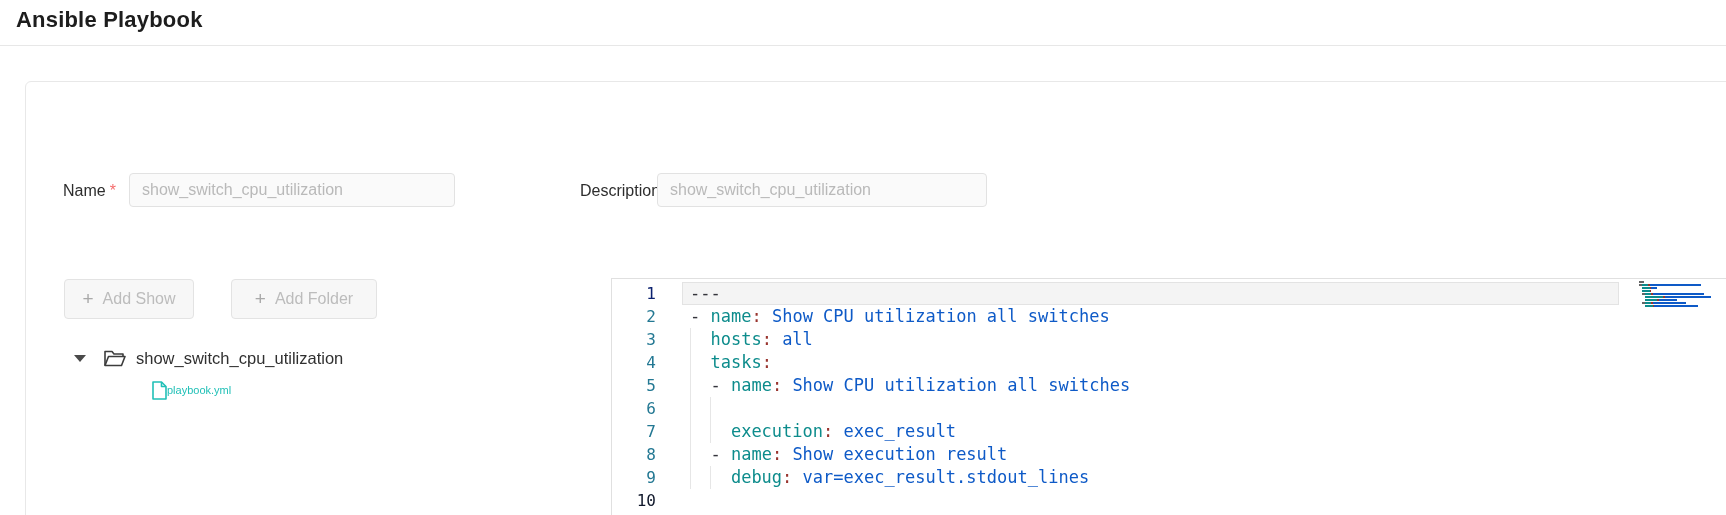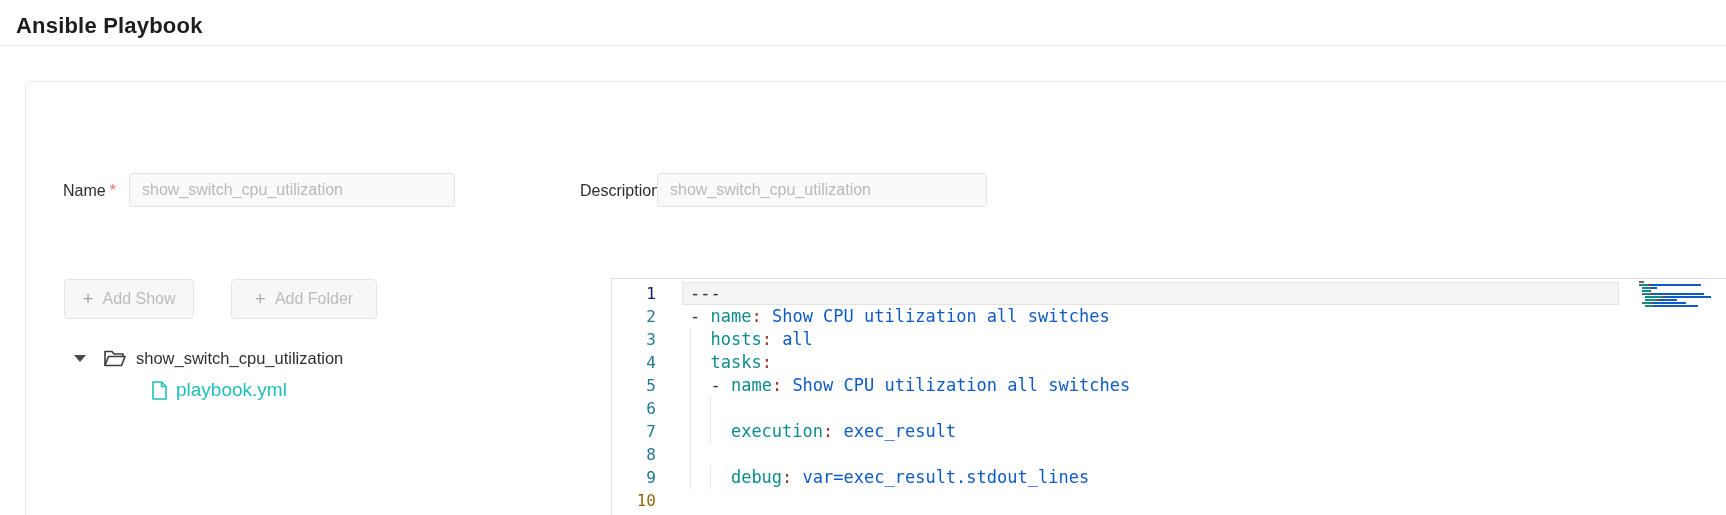--- a/index.html
+++ b/index.html
@@ -1,20 +1,20 @@
 <!DOCTYPE html>
 <html style="--accent: #21c0b7; --c-key: #0d8c8c; --c-value: #0e5ac7; --c-colon: #99342e;"><head>
 <meta charset="utf-8">
 <style>
   * { margin:0; padding:0; box-sizing:border-box; }
   html,body { width:1726px; height:515px; overflow:hidden; background:#fff;
     font-family:"Liberation Sans", sans-serif; }
   .page { position:relative; width:1726px; height:515px; }
 
-  .page-title { position:absolute; left:16px; top:13px; font-size:22px; font-weight:700;
+  .page-title { position:absolute; left:16px; top:7px; font-size:22px; font-weight:700;
     color:#1d1d1d; letter-spacing:0.2px; }
   .top-divider { position:absolute; left:0; top:45px; width:1726px; height:1px; background:#e7e7e7; }
 
   .card { position:absolute; left:25px; top:81px; width:1760px; height:520px;
     border:1px solid #e8e8e8; border-radius:6px; background:#fff; }
 
   .field-label { position:absolute; font-size:16px; color:#2d2d2d; top:100px; }
   .req { color:#f56c6c; margin-left:4px; }
   .text-input { position:absolute; top:91px; height:34px; background:#fafafa;
     border:1px solid #e2e2e2; border-radius:4px; font-size:16px; color:#666;
@@ -36,21 +36,21 @@
     color:var(--accent); font-size:17px; }
   #delete-btn svg { margin-right:10px; }
 
   .tree { position:absolute; left:38px; top:262px; }
   .tree-row { display:flex; align-items:center; height:28px; cursor:pointer; }
   .tree-row.folder-row { margin-left:10px; }
   .tree-row.file-row { margin-left:88px; margin-top:4px; }
   .caret { width:0; height:0; border-left:6px solid transparent; border-right:6px solid transparent;
     border-top:7px solid #4a4a4a; margin-right:18px; }
   .folder-label { font-size:16.5px; color:#303030; margin-left:10px; }
-  .file-label { font-size:19px; color:var(--accent); margin-left:9px; }
+  .file-label { font-size:11px; color:var(--accent); }
 
   .editor { position:absolute; left:585px; top:196px; width:1120px; height:318px;
     border:1px solid #e0e0e0; background:#fff; overflow:hidden;
     font-family:"DejaVu Sans Mono", monospace; }
   .code-line { position:absolute; left:0; width:100%; height:23px; line-height:23px; font-size:17px; }
   .gutter-num { position:absolute; left:0; top:0; width:44px; text-align:right;
     color:#237893; font-size:16px; }
   .gutter-num.active { color:#0b216f; }
   .line-content { position:absolute; left:78px; top:0; white-space:pre; }
   .cur-line-bg { position:absolute; left:70px; width:937px; height:23px;
@@ -142,29 +142,30 @@
           </div>
           <div class="code-line" style="top: 141px;">
             <span class="gutter-num" style="color: rgb(35, 120, 147);">7</span>
             <span class="guide" style="left: 78px;"></span>
             <span class="guide" style="left: 98.46px;"></span>
             <span class="line-content" style="left: 118.92px;"><span class="t-key">execution</span><span class="t-colon">:</span><span class="t-value"> exec_result</span></span>
           </div>
           <div class="code-line" style="top: 164px;">
             <span class="gutter-num" style="color: rgb(35, 120, 147);">8</span>
             <span class="guide" style="left: 78px;"></span>
+            <span class="line-content" style="left: 98.46px;"><span class="t-punct">- </span><span class="t-key">name</span><span class="t-colon">:</span><span class="t-value"> Show execution result</span></span>
           </div>
           <div class="code-line" style="top: 187px;">
             <span class="gutter-num" style="color: rgb(35, 120, 147);">9</span>
             <span class="guide" style="left: 78px;"></span>
             <span class="guide" style="left: 98.46px;"></span>
             <span class="line-content" style="left: 118.92px;"><span class="t-key">debug</span><span class="t-colon">:</span><span class="t-value"> var=exec_result.stdout_lines</span></span>
           </div>
           <div class="code-line" style="top: 210px;">
-            <span class="gutter-num" style="color: #a16207;">10</span>
+            <span class="gutter-num" style="color: #0f172a;">10</span>
             <span class="line-content" style="left: 78px;"></span>
           </div>
         </div>
       <div class="minimap" id="minimap">
           <div class="mm-line">
             <span class="mm-seg" style="left: 0px; width: 4.5px; background: rgb(102, 102, 102);"></span>
           </div>
           <div class="mm-line">
             <span class="mm-seg" style="left: 0px; width: 3px; background: rgb(102, 102, 102);"></span>
             <span class="mm-seg" style="left: 3px; width: 6px; background: rgb(13, 140, 140);"></span>

